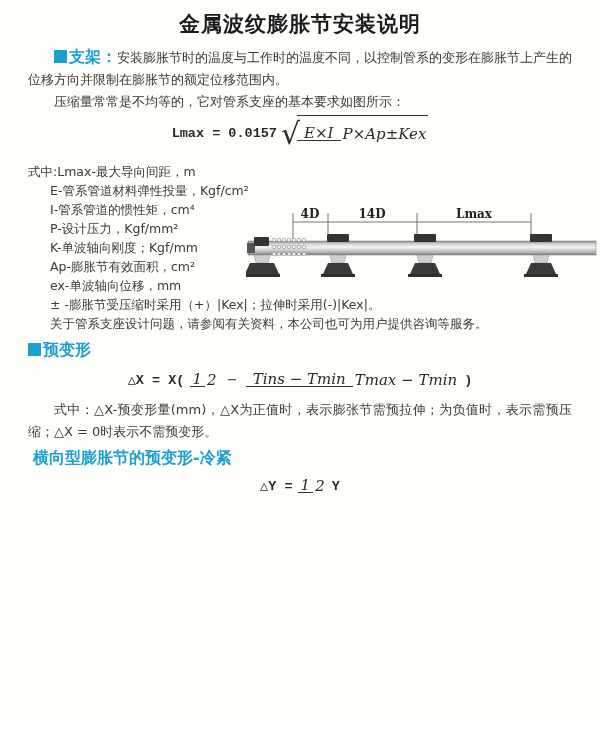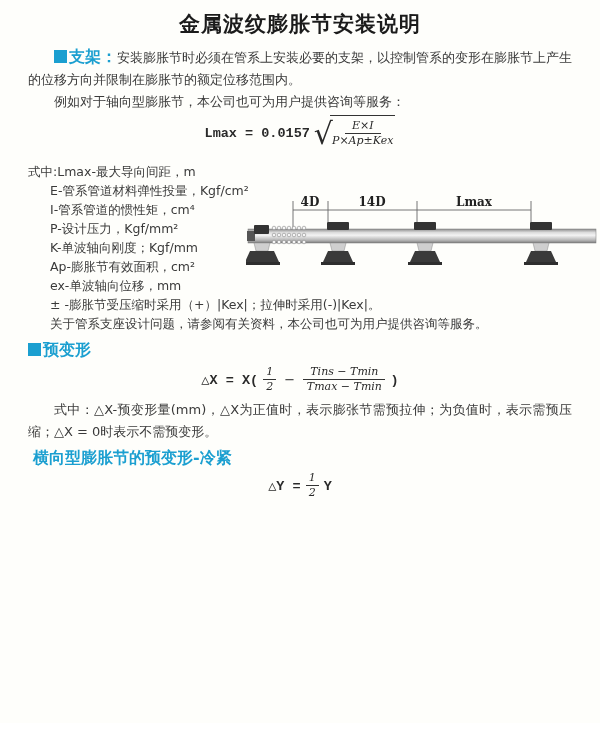--- a/index.html
+++ b/index.html
@@ -20,47 +20,47 @@
   .sq{display:inline-block;width:13px;height:13px;background:#1b9fd0;margin-right:2px;vertical-align:-1px;}
   .sub-head{color:#1b9fd0;font-size:16px;font-weight:bold;line-height:22px;margin:4px 0 0 0;}
   .sub-head.ax{margin-left:37px;margin-top:4px;}
   .sub-head.lat{margin-left:5px;margin-top:4px;}
 
   .formula-row{text-align:center;margin:2px 0;line-height:32px;height:34px;}
   .f-serif{font-family:Liberation Mono, monospace;font-weight:bold;font-size:13.5px;color:#2a2a2a;}
   .f-op{font-family:"DejaVu Serif","Liberation Serif",serif;font-size:13px;color:#2a2a2a;margin:0 3px;}
   .radical{font-family:"DejaVu Serif","Liberation Serif",serif;font-size:30px;font-weight:normal;color:#2a2a2a;vertical-align:-7px;margin:0 -3px 0 4px;}
   .radicand{display:inline-block;border-top:1.2px solid #333;vertical-align:middle;padding-top:1px;}
-  .frac{display:inline-flex;flex-direction:column;align-items:center;
+  .frac{display:inline-flex;flex-direction:row;align-items:center;
     font-family:"DejaVu Serif","Liberation Serif",serif;font-style:italic;
-    font-size:11px;line-height:14px;color:#2a2a2a;vertical-align:middle;}
+    font-size:15px;line-height:14px;color:#2a2a2a;vertical-align:middle;}
   .fnum{border-bottom:1px solid #333;padding:0 7px;}
   .fden{padding:0 2px;}
   .frac.plain .fnum{padding:0 3px;}
 
   .vars{margin-top:13px;position:relative;}
   .var-line{font-size:12.5px;line-height:19px;white-space:nowrap;}
   .var-line.shift{margin-left:22px;}
 
-  .diagram-wrap{position:absolute;top:30px;right:-26px;width:352px;height:100px;}
+  .diagram-wrap{position:absolute;top:42px;right:-26px;width:352px;height:100px;}
 
   .ax-line{font-size:12.5px;line-height:19.5px;margin-left:27px;white-space:nowrap;}
   .dim-label{font-family:"DejaVu Serif","Liberation Serif",serif;font-weight:bold;font-size:12px;fill:#222;}
 </style>
 </head>
 <body>
 
 <div class="page">
   <div class="content">
 
     <h1 class="title">金属波纹膨胀节安装说明</h1>
 
-    <p class="para hang"><span class="sec-head"><span class="sq"></span><span>支架：</span></span><span>安装膨胀节时必须在管系上安装必要的支架，以控制管系的变形在膨胀节上产生的位移方向并限制在膨胀节的额定位移范围内。</span></p>
+    <p class="para hang"><span class="sec-head"><span class="sq"></span><span>支架：</span></span><span>安装膨胀节时的温度与工作时的温度不同，以控制管系的变形在膨胀节上产生的位移方向并限制在膨胀节的额定位移范围内。</span></p>
 
-    <p class="para indent">例如对于轴向型膨胀节，本公司也可为用户提供咨询等服务：</p>
+    <p class="para indent">压缩量常常是不均等的，它对管系支座的基本要求如图所示：</p>
 
     <div class="formula-row">
       <span class="f-serif">Lmax = 0.0157</span><span class="radical">√</span><span class="radicand"><span class="frac">
             <span class="fnum">E×I</span>
             <span class="fden">P×Ap±Kex</span>
           </span></span>
     </div>
 
     <div class="vars">
       <div class="var-line">式中:Lmax-最大导向间距，m</div>

